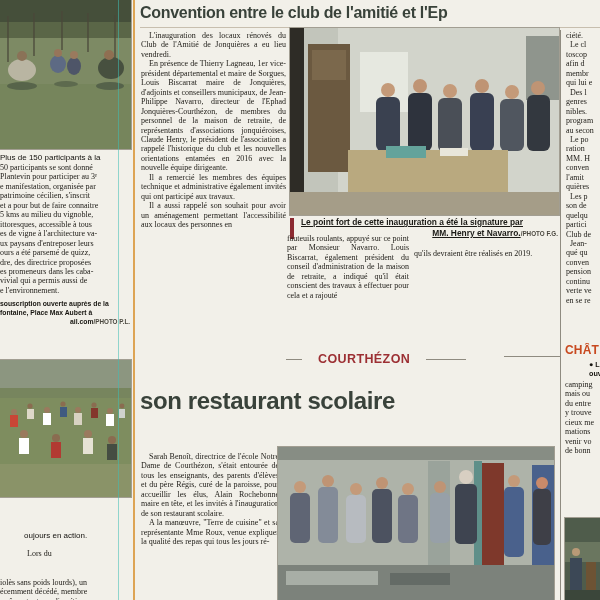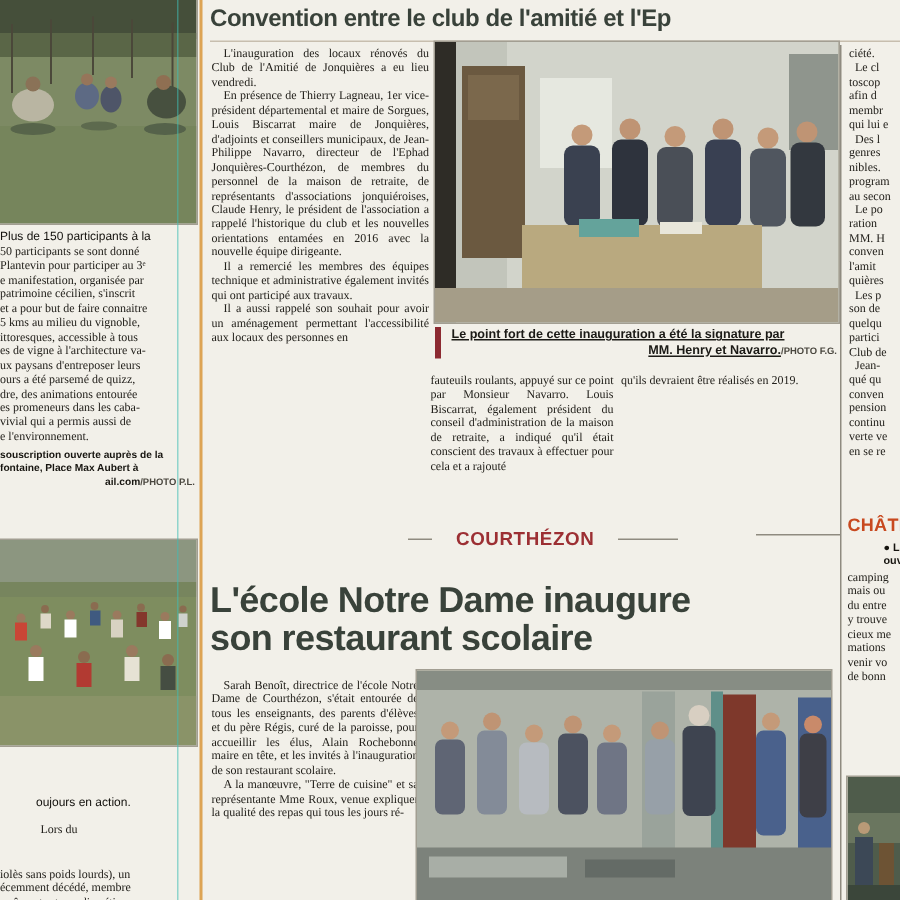--- a/index.html
+++ b/index.html
@@ -74,21 +74,21 @@
       <div class="frag ser">50 participants se sont donné</div>
       <div class="frag ser">Plantevin pour participer au 3ᵉ</div>
       <div class="frag ser">e manifestation, organisée par</div>
       <div class="frag ser">patrimoine cécilien, s'inscrit</div>
       <div class="frag ser">et a pour but de faire connaitre</div>
       <div class="frag ser">5 kms au milieu du vignoble,</div>
       <div class="frag ser">ittoresques, accessible à tous</div>
       <div class="frag ser">es de vigne à l'architecture va-</div>
       <div class="frag ser">ux paysans d'entreposer leurs</div>
       <div class="frag ser">ours a été parsemé de quizz,</div>
-      <div class="frag ser">dre, des animations entourée</div>
+      <div class="frag ser">dre, des directrice proposées</div>
       <div class="frag ser">es promeneurs dans les caba-</div>
       <div class="frag ser">vivial qui a permis aussi de</div>
       <div class="frag ser">e l'environnement.</div>
     </div>
 
   <div class="abs" style="left:0;top:300px;width:130px;">
     <div class="note frag">souscription ouverte auprès de la</div>
     <div class="note frag">fontaine, Place Max Aubert à</div>
     <div class="caption-row">
       <span class="note">ail.com</span>
@@ -188,21 +188,21 @@
 
   <div class="abs" style="left:290px;top:218px;width:4px;height:21px;background:#8c2a31;"></div>
   <div class="abs" style="left:301px;top:217px;width:257px;">
     <div class="caption-line1">Le point fort de cette inauguration a été la signature par</div>
     <div class="caption-row">
       <span class="caption-line1">MM. Henry et Navarro.</span>
       <span class="credit">/PHOTO F.G.</span>
     </div>
   </div>
 
-  <div class="abs ser" style="left:287px;top:249px;width:122px;">
+  <div class="abs ser" style="left:287px;top:234px;width:122px;">
     <div class="para">fauteuils roulants, appuyé sur ce point par Monsieur Navarro. Louis Biscarrat, également président du conseil d'administration de la maison de retraite, a indiqué qu'il était conscient des travaux à effectuer pour cela et a rajouté</div>
   </div>
 
   <div class="abs ser" style="left:414px;top:249px;width:124px;">
     <div class="para">qu'ils devraient être réalisés en 2019.</div>
   </div>
 
   <div class="rule" style="left:504px;top:356px;width:56px;height:1px;"></div>
 
   <div class="abs" style="left:566px;top:31px;width:34px;">
@@ -232,28 +232,27 @@
       <div class="frag ser">qué qu</div>
       <div class="frag ser">conven</div>
       <div class="frag ser">pension</div>
       <div class="frag ser">continu</div>
       <div class="frag ser">verte ve</div>
       <div class="frag ser">en se re</div>
     </div>
 
   <div class="rule" style="left:560px;top:30px;width:1px;height:570px;"></div>
 
-  <div class="abs courthezon-wrap" style="left:272px;top:352px;width:180px;gap:16px;">
+  <div class="abs courthezon-wrap" style="left:286px;top:352px;width:180px;gap:16px;">
     <div class="dash" style="width:16px;"></div>
     <div class="section-red">COURTHÉZON</div>
     <div class="dash" style="flex:1;"></div>
   </div>
 
   <div id="headline2" class="abs headline">
-    <div>L'école Notre Dame inaugure</div>
     <div>son restaurant scolaire</div>
   </div>
 
   <div class="abs ser" style="left:141px;top:452px;width:138px;">
     <div class="para ind">Sarah Benoît, directrice de l'école Notre Dame de Courthézon, s'était entourée de tous les enseignants, des parents d'élèves et du père Régis, curé de la paroisse, pour accueillir les élus, Alain Rochebonne maire en tête, et les invités à l'inauguration de son restaurant scolaire.</div>
     <div class="para ind">A la manœuvre, "Terre de cuisine" et sa représentante Mme Roux, venue expliquer la qualité des repas qui tous les jours ré-</div>
   </div>
 
   <div class="photo" style="left:278px;top:447px;width:276px;height:153px;" aria-label="photo of the school restaurant inauguration group">
     <svg viewBox="0 0 276 153" width="276" height="153">

